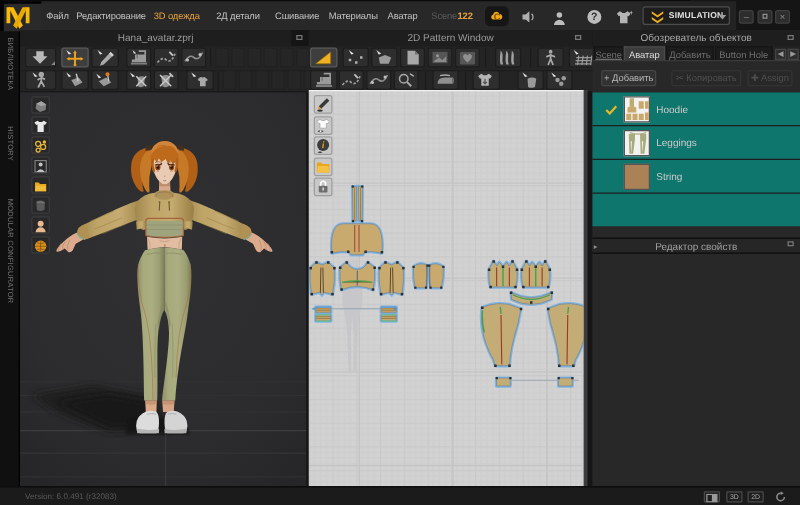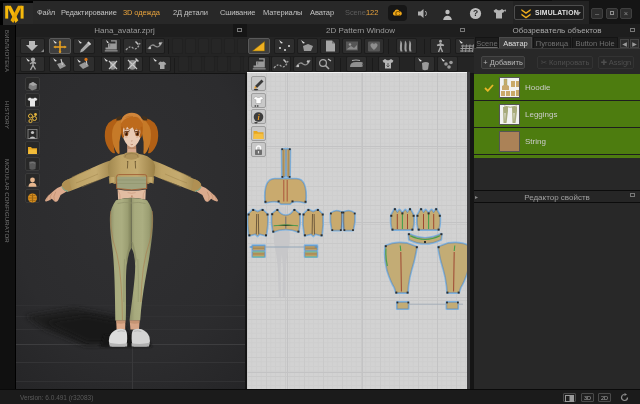--- a/index.html
+++ b/index.html
@@ -62,21 +62,21 @@
       <path d="M22 4.8 L18 4.8 L10.5 19.3 L13.3 21.9 Z" fill="#eaa804"></path>
     </svg>
     <div class="menu" style="left:37px;">Файл</div>
     <div class="menu" style="left:61px;">Редактирование</div>
     <div class="menu or" style="left:123px;">3D одежда</div>
     <div class="menu" style="left:173px;">2Д детали</div>
     <div class="menu" style="left:220px;">Сшивание</div>
     <div class="menu" style="left:263px;">Материалы</div>
     <div class="menu" style="left:310px;">Аватар</div>
     <div class="menu" style="left:345px;color:#5c5c5c;">Scene,</div>
-    <div class="menu or" style="left:366px;font-weight:normal;">122</div>
+    <div class="menu or" style="left:366px;font-weight:bold;">122</div>
     <div class="abs" style="left:388px;top:4px;width:19px;height:16px;background:#161616;border-radius:4px;"></div>
     <svg class="abs" style="left:391px;top:6px;" width="13" height="12" viewBox="0 0 13 12">
       <path d="M3.5 4.5 A2.6 2.6 0 0 1 8.5 4.2 A2.3 2.3 0 0 1 9.5 8.6 L3.2 8.6 A2.2 2.2 0 0 1 3.5 4.5 Z" fill="#f0a818"></path>
       <text x="6.7" y="9.2" font-size="7.5" font-weight="bold" fill="#7a5200" text-anchor="middle" font-family="Liberation Sans">C</text>
     </svg>
     <svg class="abs" style="left:417px;top:7px;" width="12" height="11" viewBox="0 0 12 11">
       <path d="M1 3.5 L3.5 3.5 L6.5 1 L6.5 10 L3.5 7.5 L1 7.5 Z" fill="#b0b0b0"></path>
       <path d="M8.3 3 A3.4 3.4 0 0 1 8.3 8" stroke="#b0b0b0" fill="none" stroke-width="1"></path>
     </svg>
     <svg class="abs" style="left:442px;top:8px;" width="11" height="12" viewBox="0 0 11 12">
@@ -662,30 +662,30 @@
           <rect x="3" y="5.5" width="7" height="5.5" rx="0.8" fill="#6e6e6e"></rect>
           <path d="M4.5 5.5 V4 A2 2 0 0 1 8.5 4 V5.5" fill="none" stroke="#fdfdfd" stroke-width="1.3"></path>
           <rect x="5.9" y="7" width="1.2" height="2.4" fill="#ddd"></rect>
         </svg></div>
   </div>
   <div id="vp2dedge"></div>
 
   <div id="rpanel">
     <div class="rtab" style="left:1px;width:24px;text-decoration:underline;">Scene</div>
     <div class="rtab act" style="left:25px;width:33px;">Аватар</div>
-    <div class="rtab" style="left:59px;width:38px;">Пуговица</div>
+    <div class="rtab" style="left:59px;width:38px;">Добавить</div>
     <div class="rtab" style="left:98px;width:46px;">Button Hole</div>
     <div class="abs" style="left:146px;top:2px;width:9px;height:9px;background:#2d2d2d;border:1px solid #444;color:#999;font-size:6px;line-height:8px;text-align:center;">◀</div>
     <div class="abs" style="left:156px;top:2px;width:9px;height:9px;background:#2d2d2d;border:1px solid #444;color:#999;font-size:6px;line-height:8px;text-align:center;">▶</div>
     <div class="abs" style="left:0;top:11px;width:166px;height:341px;background:#282828;border-top:1px solid #3a3a3a;"></div>
     <div class="rbtn" style="left:7px;width:44px;">+ Добавить</div>
     <div class="rbtn dis" style="left:63px;width:56px;">✂ Копировать</div>
     <div class="rbtn dis" style="left:124px;width:36px;">✚ Assign</div>
 
-    <div class="abs" style="left:0;top:37px;width:166px;height:84px;background:#4d7c0f;">
+    <div class="abs" style="left:0;top:37px;width:166px;height:107px;background:#0f766e;">
       <div class="lrow" style="top:0px;">
         <svg class="abs" style="left:10px;top:10px;" width="10" height="8" viewBox="0 0 10 8">
             <path d="M1 4 L3.8 6.8 L9 1" stroke="#e8b728" stroke-width="1.8" fill="none"></path>
           </svg>
         <div class="lthumb"><svg width="21" height="21" viewBox="0 0 21 21">
           <rect x="4" y="1" width="3" height="6" fill="#c9a96a" stroke="#8a6" stroke-width="0.4"></rect>
           <path d="M2 8 Q5.5 5.5 9 8 L9 12 L2 12 Z" fill="#c9a96a"></path>
           <rect x="1" y="13" width="4" height="5" fill="#c9a96a"></rect>
           <rect x="6" y="13" width="4" height="5" fill="#c9a96a"></rect>
           <rect x="11" y="13" width="4" height="5" fill="#c9a96a"></rect>

